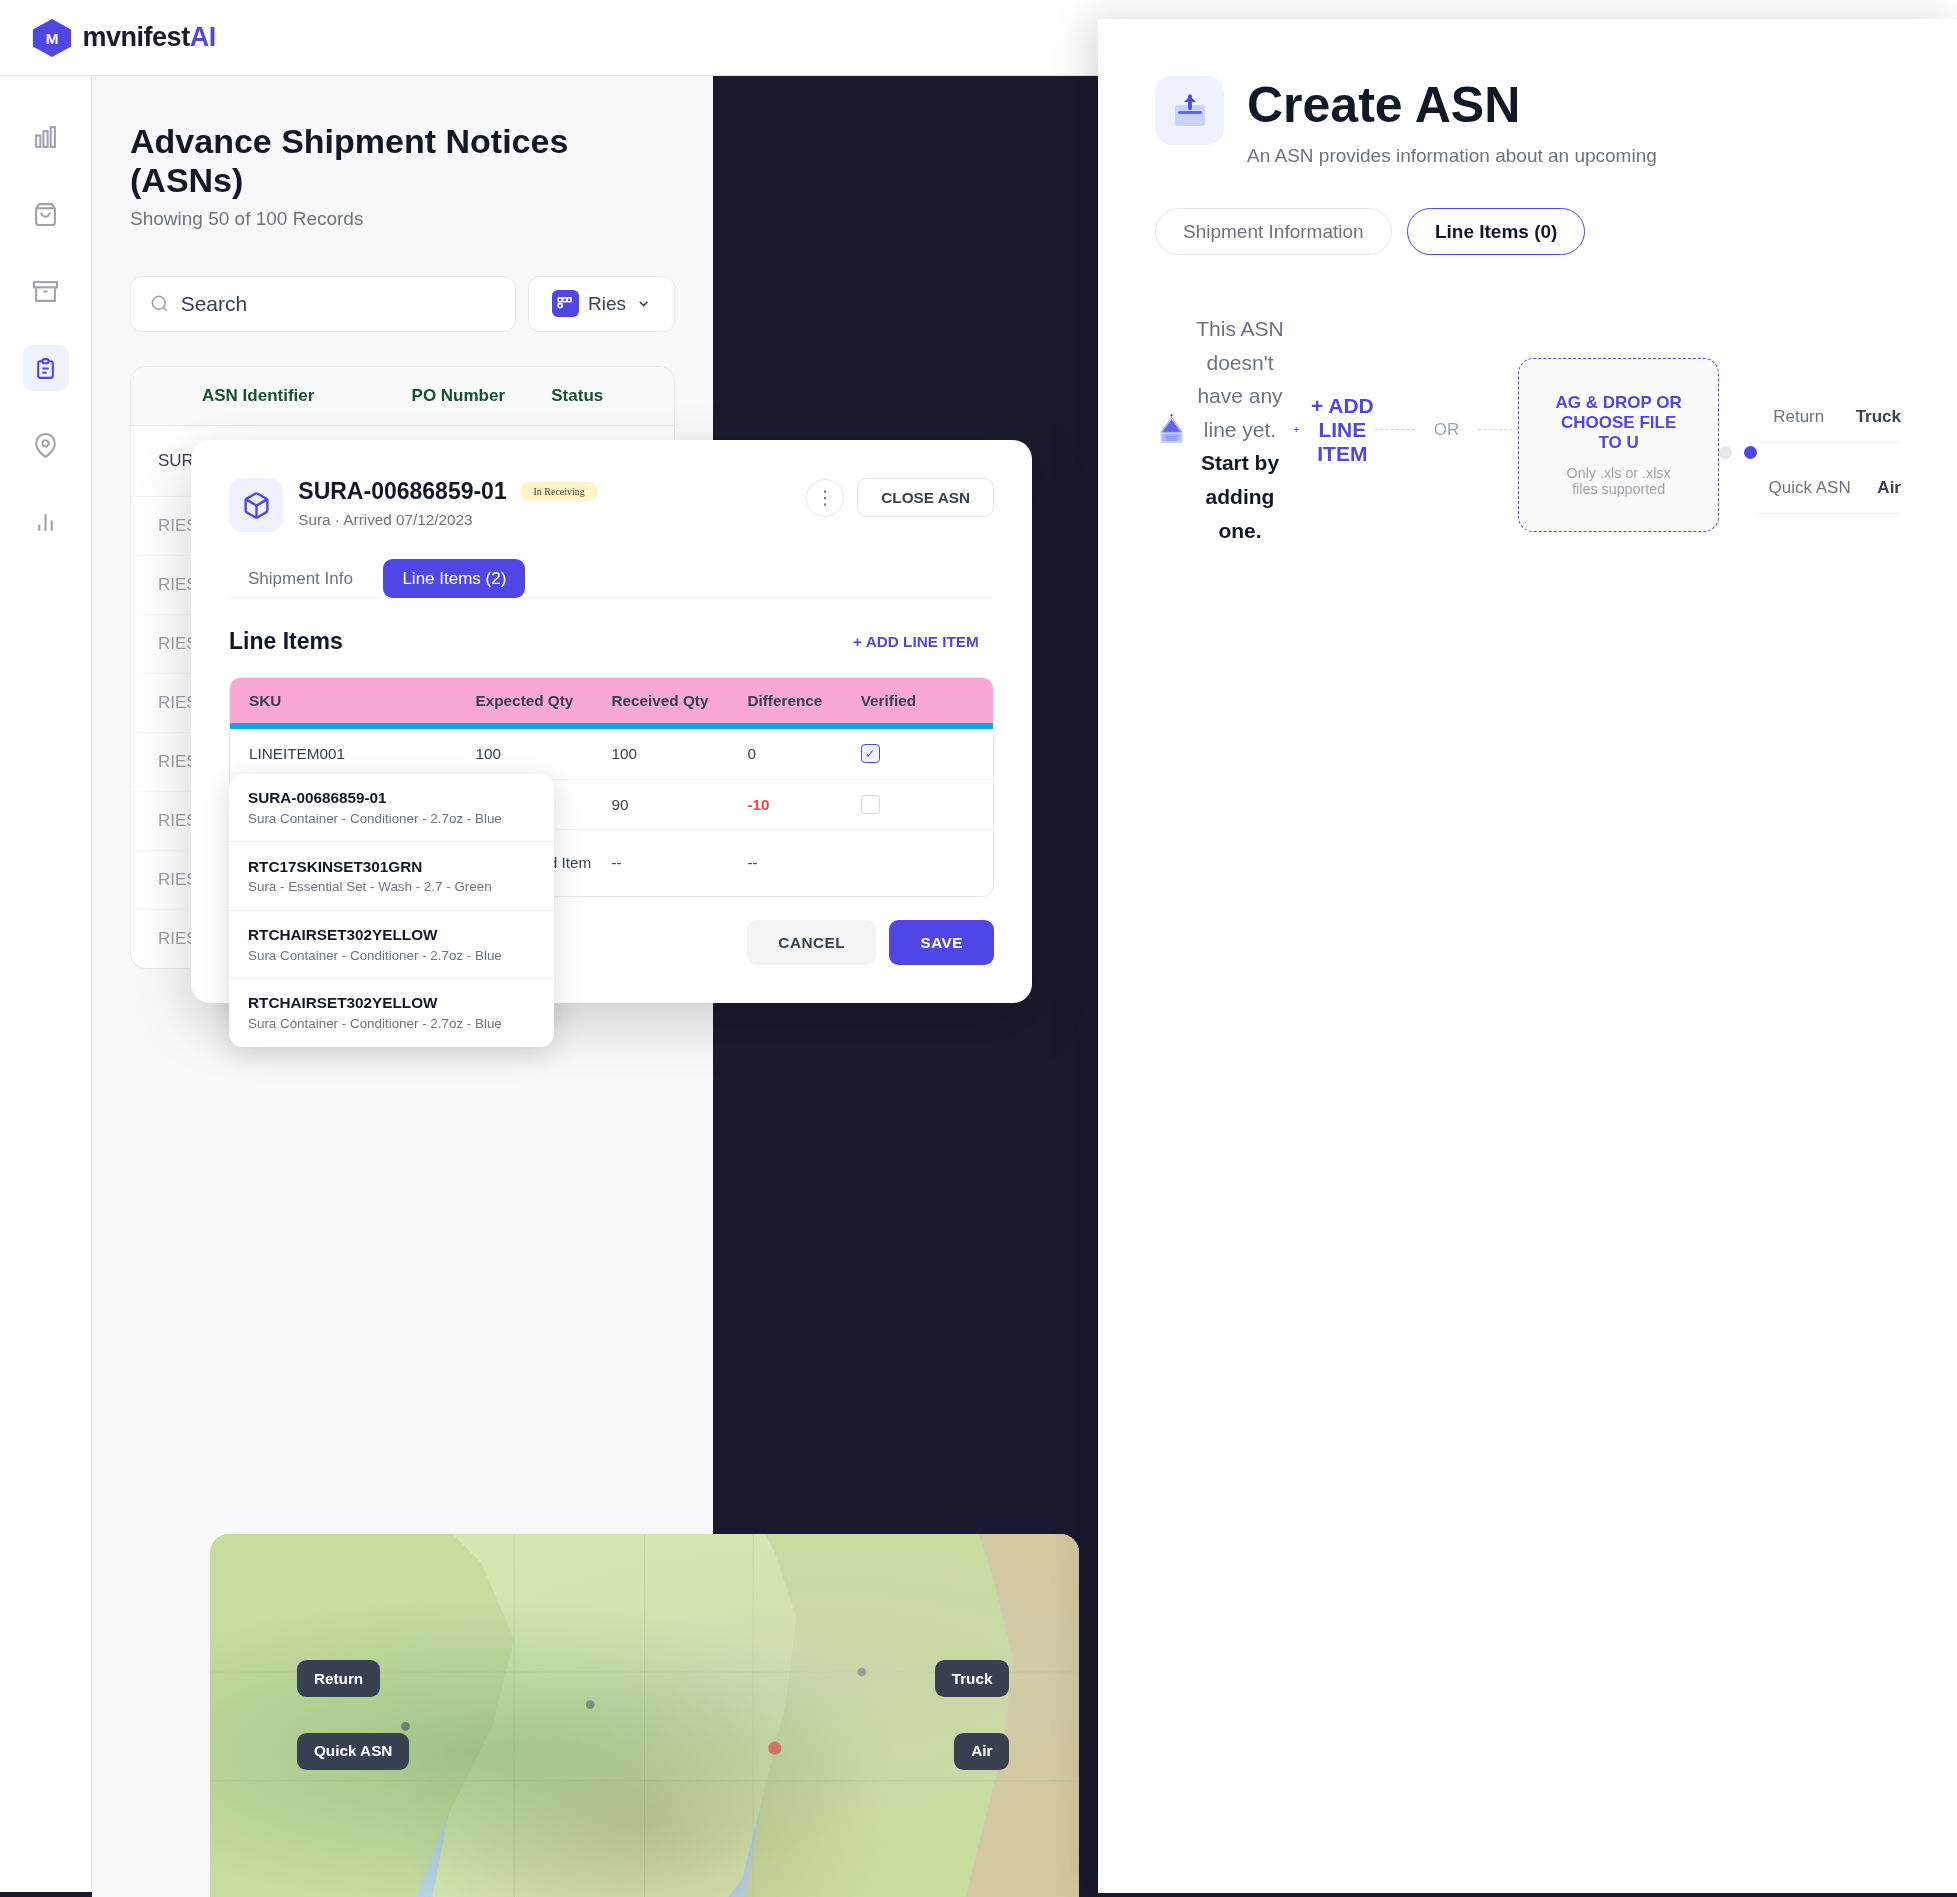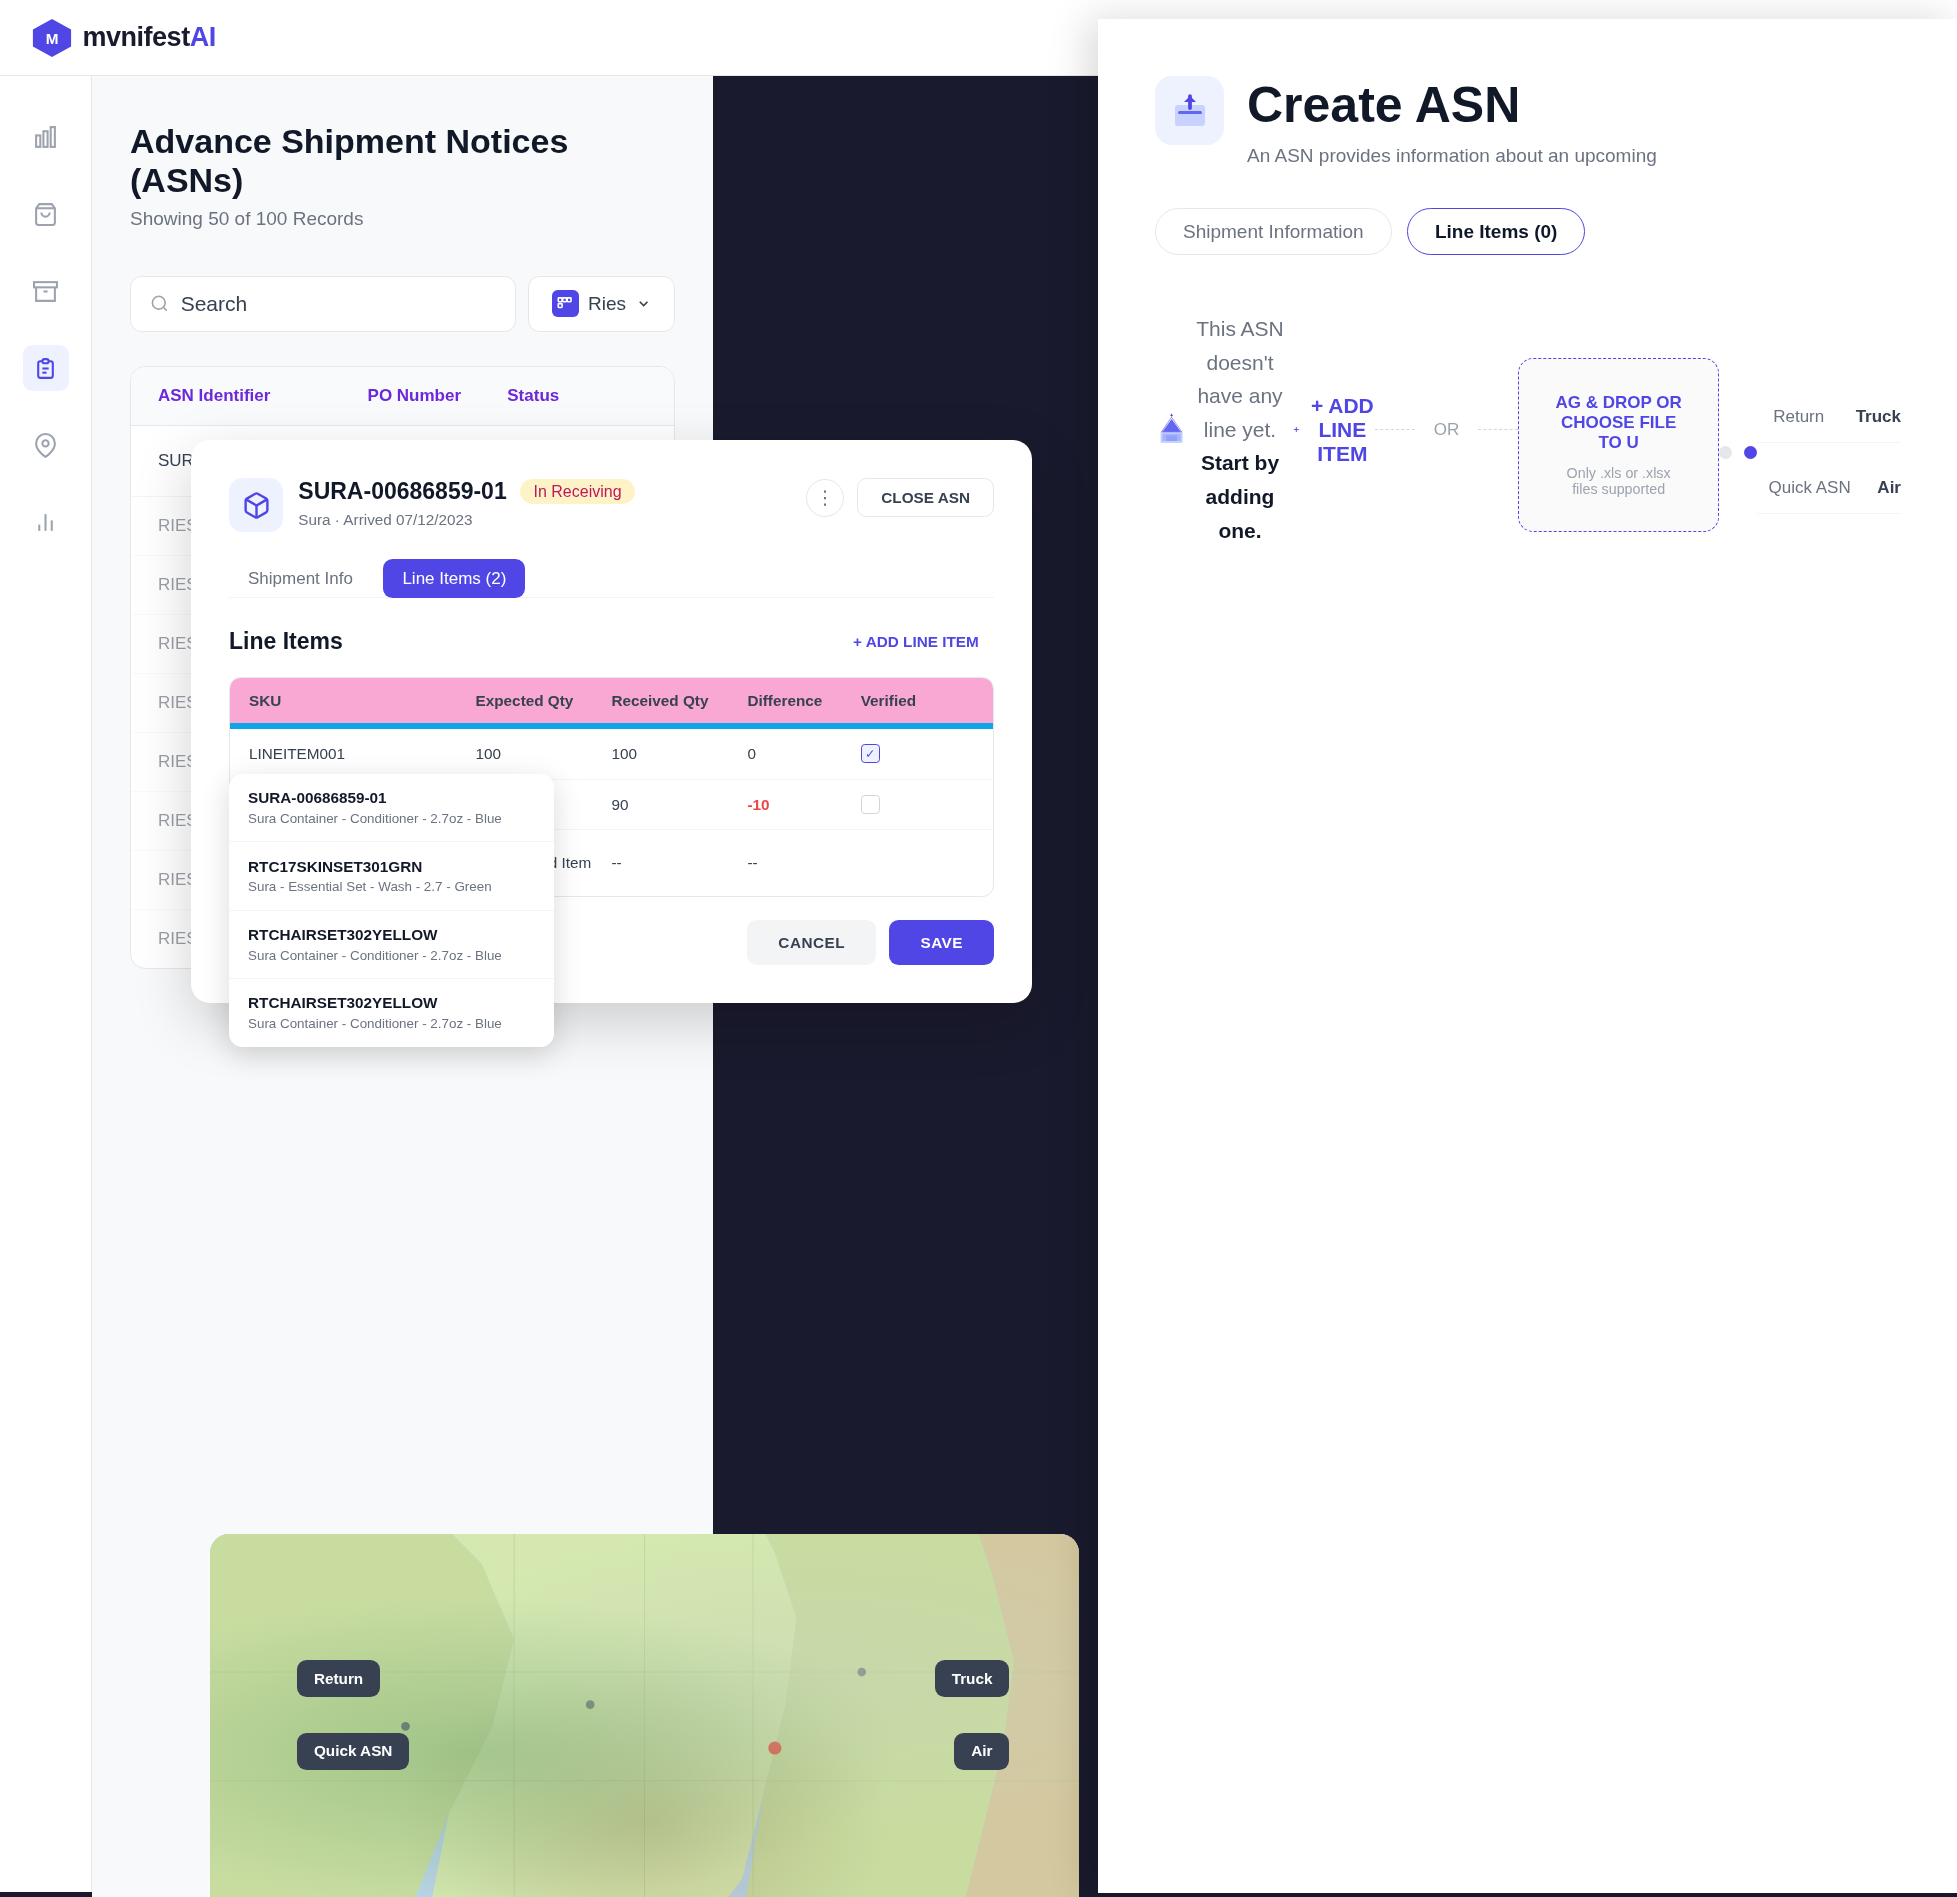--- a/index.html
+++ b/index.html
@@ -163,21 +163,22 @@
       display: grid;
       grid-template-columns: 1.5fr 1fr 1fr;
       padding: 19px 27px;
       background: #f9fafb;
       border-bottom: 1px solid #e5e7eb;
     }
 
     .table-header-cell {
       font-size: 17px;
       font-weight: 600;
-      color: #6d28d9;
+      color: #14532d;
+      margin-left: 44px;
     }
 
     .table-row {
       display: grid;
       grid-template-columns: 1.5fr 1fr 1fr;
       padding: 19px 27px;
       border-bottom: 1px solid #f3f4f6;
       align-items: center;
     }
 
@@ -254,25 +255,26 @@
     }
 
     .asn-id {
       font-size: 23px;
       font-weight: 700;
       color: #111827;
     }
 
     .asn-status-badge {
       background: #fef3c7;
-      color: #be185d;
+      color: #404040;
       padding: 3.8px 13.4px;
       border-radius: 19px;
-      font-size: 16px;
+      font-size: 10px;
       font-weight: 500;
+      font-family: Liberation Serif, serif;
     }
 
     .asn-subtitle {
       font-size: 15.3px;
       color: #6b7280;
     }
 
     .asn-actions {
       display: flex;
       align-items: center;

